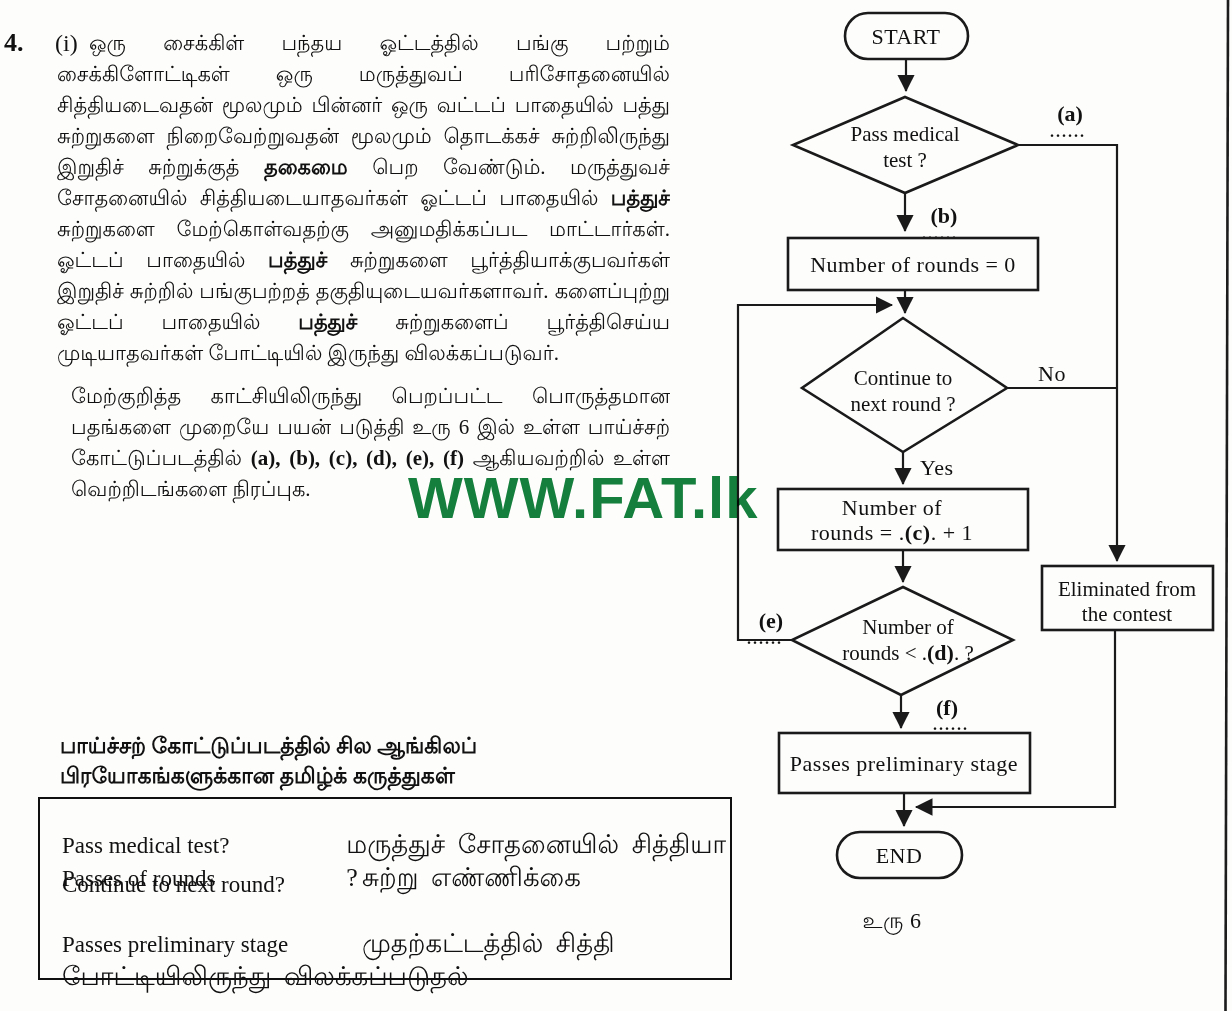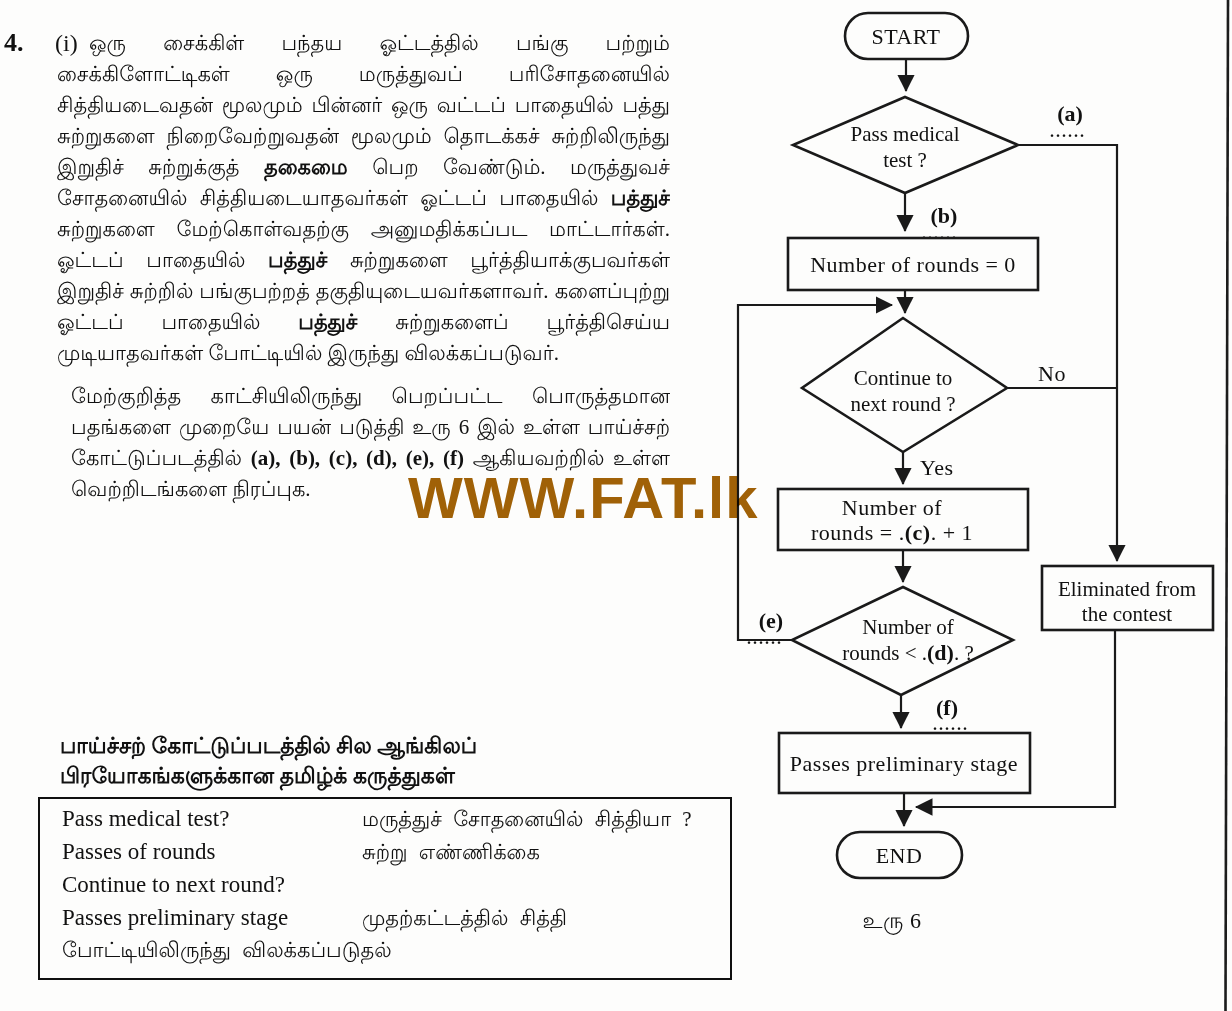--- a/index.html
+++ b/index.html
@@ -29,22 +29,23 @@
   }
   .glossary-box{
     position:absolute;left:38px;top:797px;width:694px;height:183px;
     border:2.5px solid #101010;box-sizing:border-box;
     display:flex;flex-direction:column;justify-content:center;
     padding:4px 1px 4px 22px;
   }
   .glossary-row{display:flex;align-items:baseline;height:33px;}
   .glossary-en{width:300px;font-size:23px;font-family:"Liberation Serif",serif;}
   .glossary-ta{
-    font-size:21px;word-spacing:6px;
+    font-size:26px;word-spacing:6px;
     font-family:"Liberation Serif","DejaVu Sans",serif;
+    margin-top:24px;
   }
 
   
   .watermark{
     position:absolute;left:408px;top:464px;width:420px;
     font-family:"Liberation Sans","DejaVu Sans",sans-serif;
     font-size:58px;font-weight:bold;letter-spacing:1px;
     mix-blend-mode:multiply;pointer-events:none;z-index:6;
   }
 
@@ -59,21 +60,21 @@
   svg .blank{font-weight:bold;font-size:22px;}
   svg .dots{font-size:16px;letter-spacing:2px;font-weight:bold;}
   svg .nodetext{font-size:21px;}
   svg .big{font-size:22px;letter-spacing:0.5px;}
 </style>
 </head>
 <body>
 
 <div class="page">
 
-  <div class="watermark" style="color:#a16207;">WWW.FAT.lk</div>
+  <div class="watermark" style="color:#15803d;">WWW.FAT.lk</div>
 
   <div class="qnum">4.</div>
   <div class="qpart">(i)</div>
 
   <div class="qtext">
     <p class="first"><span>ஒரு சைக்கிள் பந்தய ஓட்டத்தில் பங்கு பற்றும் சைக்கிளோட்டிகள் ஒரு மருத்துவப் பரிசோதனையில் சித்தியடைவதன் மூலமும் பின்னர் ஒரு வட்டப் பாதையில் பத்து சுற்றுகளை நிறைவேற்றுவதன் மூலமும் தொடக்கச் சுற்றிலிருந்து இறுதிச் சுற்றுக்குத் </span><span style="font-weight: bold;">தகைமை</span><span> பெற வேண்டும். மருத்துவச் சோதனையில் சித்தியடையாதவர்கள் ஓட்டப் பாதையில் </span><span style="font-weight: bold;">பத்துச்</span><span> சுற்றுகளை மேற்கொள்வதற்கு அனுமதிக்கப்பட மாட்டார்கள். ஓட்டப் பாதையில் </span><span style="font-weight: bold;">பத்துச்</span><span> சுற்றுகளை பூர்த்தியாக்குபவர்கள் இறுதிச் சுற்றில் பங்குபற்றத் தகுதியுடையவர்களாவர். களைப்புற்று ஓட்டப் பாதையில் </span><span style="font-weight: bold;">பத்துச்</span><span> சுற்றுகளைப் பூர்த்திசெய்ய முடியாதவர்கள் போட்டியில் இருந்து விலக்கப்படுவர்.</span></p>
     <p class="second"><span>மேற்குறித்த காட்சியிலிருந்து பெறப்பட்ட பொருத்தமான பதங்களை முறையே பயன் படுத்தி உரு 6 இல் உள்ள பாய்ச்சற் கோட்டுப்படத்தில் </span><span style="font-weight: bold;">(a), (b), (c), (d), (e), (f)</span><span> ஆகியவற்றில் உள்ள வெற்றிடங்களை நிரப்புக.</span></p>
   </div>
 
   <div class="glossary-title">

